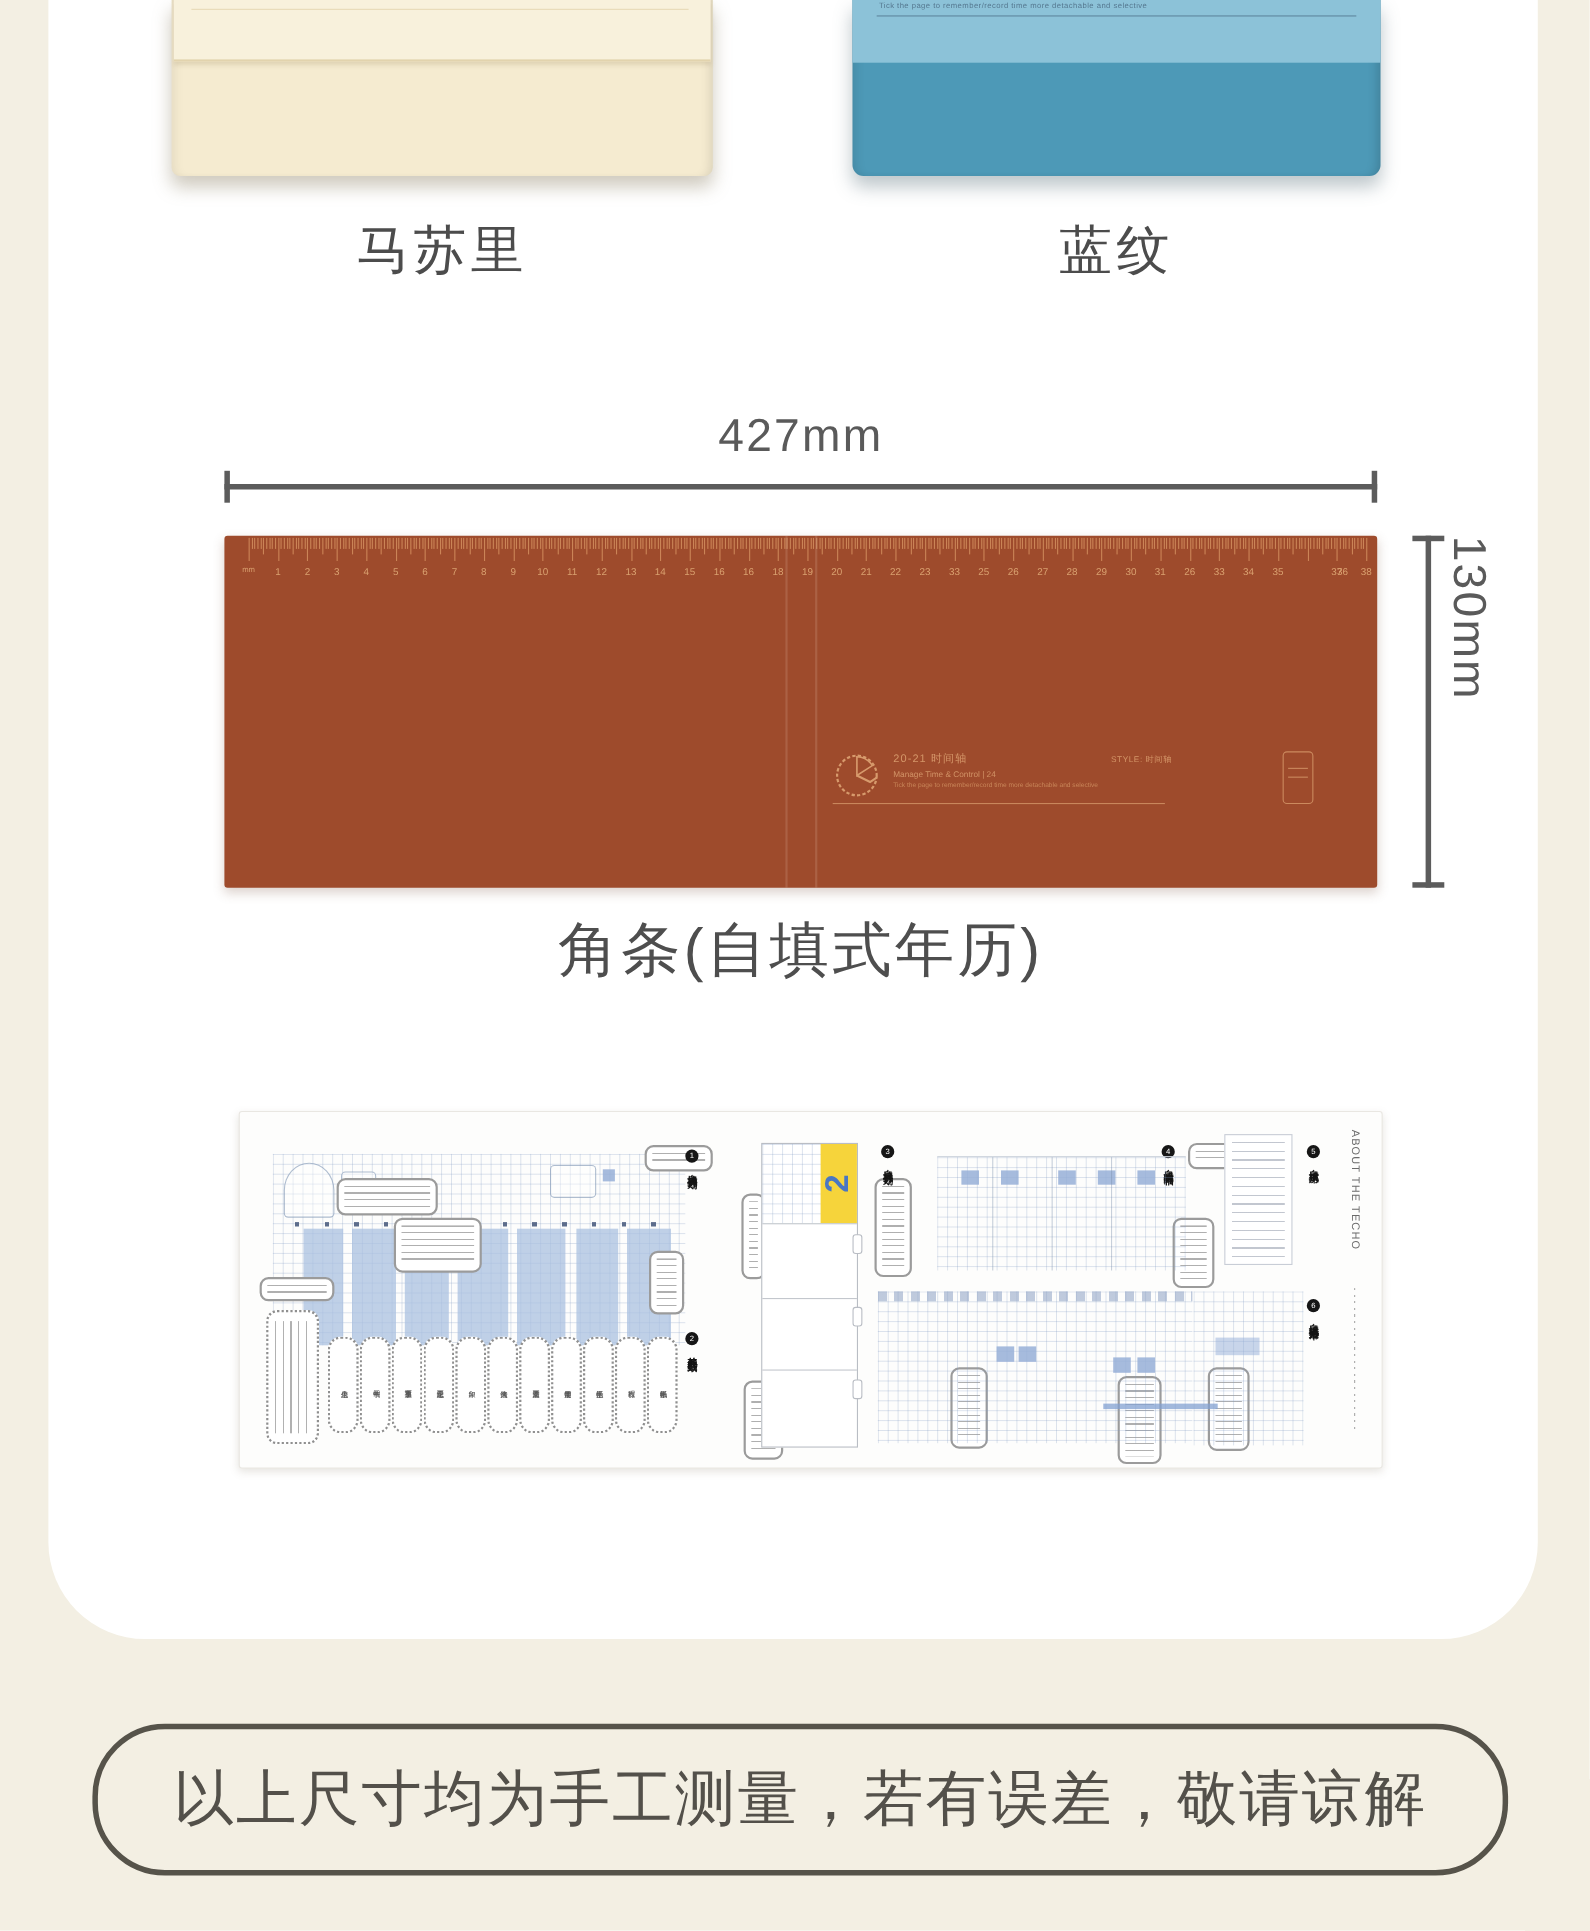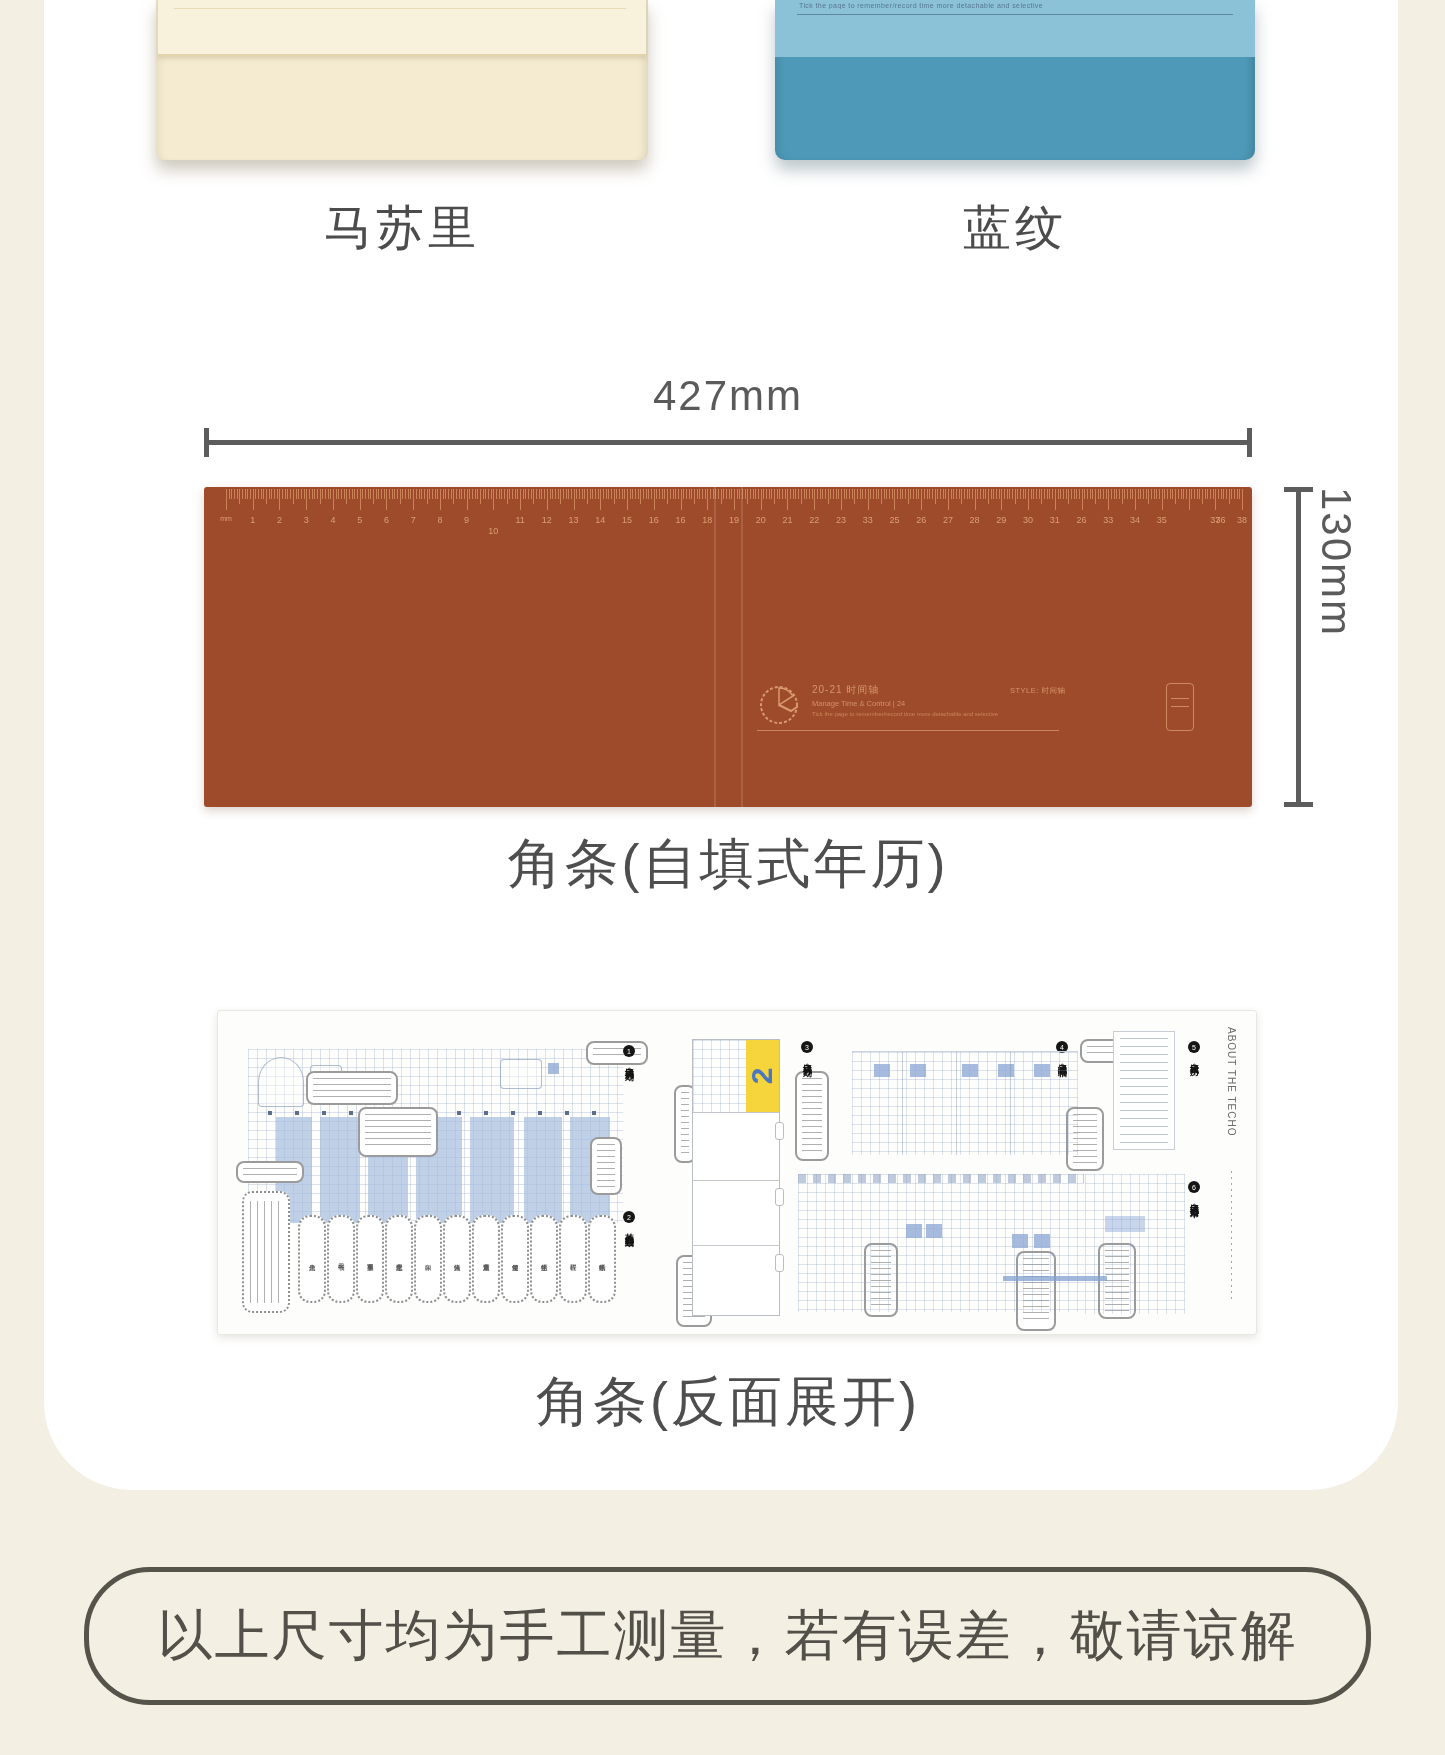--- a/index.html
+++ b/index.html
@@ -516,21 +516,21 @@
           <div class="tick-num" style="left: 0%; font-size: 7px;">mm</div>
           <div class="tick-num" style="left: 2.63158%;">1</div>
           <div class="tick-num" style="left: 5.26316%;">2</div>
           <div class="tick-num" style="left: 7.89474%;">3</div>
           <div class="tick-num" style="left: 10.5263%;">4</div>
           <div class="tick-num" style="left: 13.1579%;">5</div>
           <div class="tick-num" style="left: 15.7895%;">6</div>
           <div class="tick-num" style="left: 18.4211%;">7</div>
           <div class="tick-num" style="left: 21.0526%;">8</div>
           <div class="tick-num" style="left: 23.6842%;">9</div>
-          <div class="tick-num" style="left: 26.3158%; margin-top: 11px;">10</div>
+          <div class="tick-num" style="left: 26.3158%;">10</div>
           <div class="tick-num" style="left: 28.9474%;">11</div>
           <div class="tick-num" style="left: 31.5789%;">12</div>
           <div class="tick-num" style="left: 34.2105%;">13</div>
           <div class="tick-num" style="left: 36.8421%;">14</div>
           <div class="tick-num" style="left: 39.4737%;">15</div>
           <div class="tick-num" style="left: 42.1053%;">16</div>
           <div class="tick-num" style="left: 44.7368%;">16</div>
           <div class="tick-num" style="left: 47.3684%;">18</div>
           <div class="tick-num" style="left: 50%;">19</div>
           <div class="tick-num" style="left: 52.6316%;">20</div>
@@ -702,19 +702,18 @@
 
       <div class="panelR1"></div>
       <div class="panelR2 grid">
         <div class="bluesq" style="left:20px;top:42px;width:40px;height:16px;opacity:.6;"></div>
       </div>
 
       <div class="about">ABOUT THE TECHO</div>
       <div class="vdots"></div>
     </div>
 
-    <div class="caption cap-back">角条(反面展开)</div>
   </div>
 
   <div class="disclaimer">
     <span>以上尺寸均为手工测量，若有误差，敬请谅解</span>
   </div>
 </div>
 
 </body></html>

